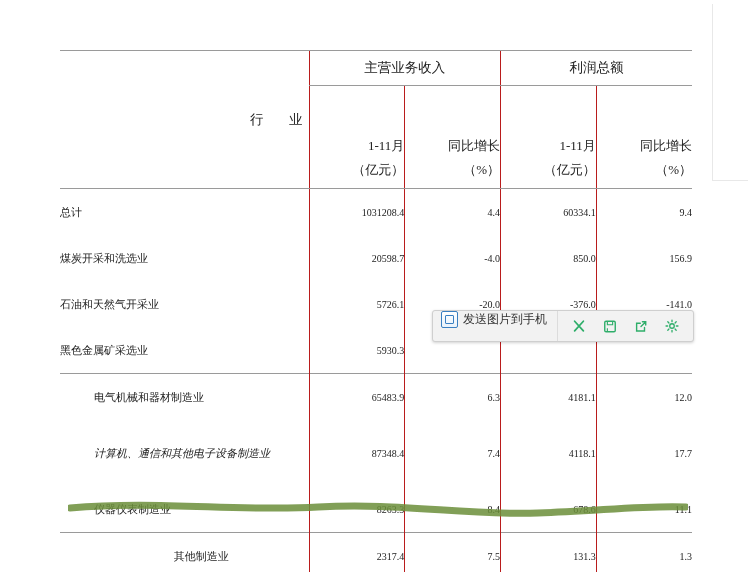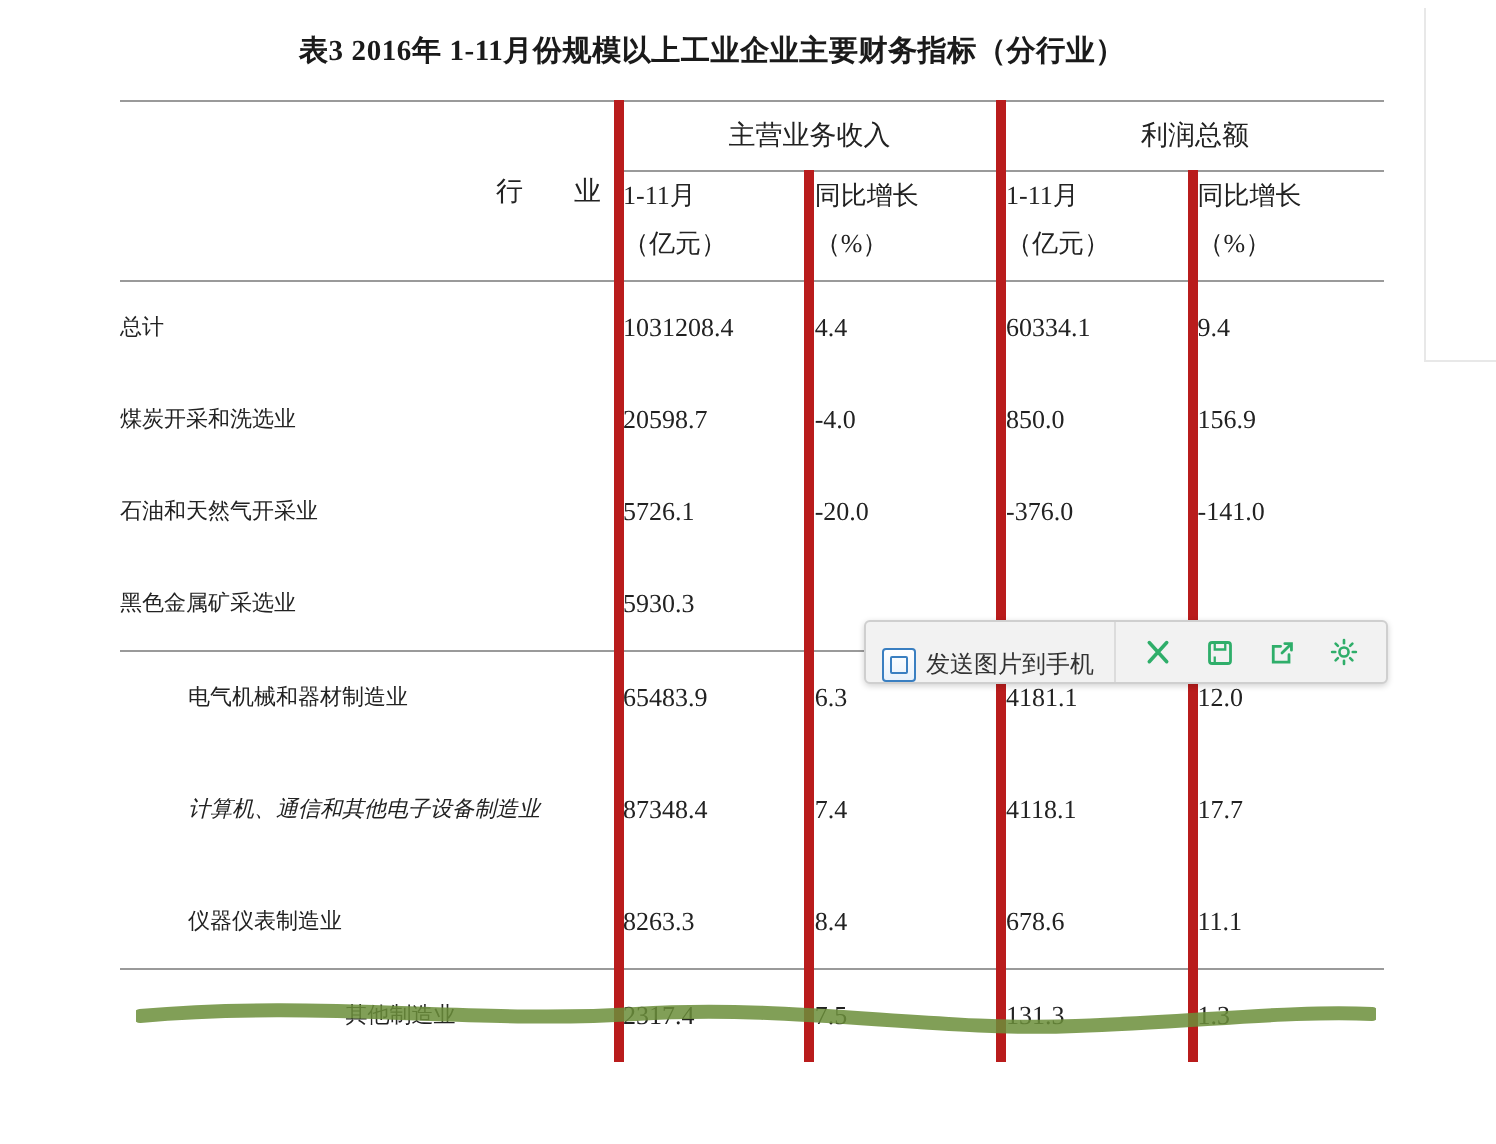--- a/index.html
+++ b/index.html
@@ -53,32 +53,33 @@
     font-size: 13px;
     color: #222222;
     font-family: "Liberation Serif", serif;
   }
   table.fin td {
     padding: 0;
     vertical-align: middle;
   }
   .bt { border-top: 1px solid #9a9a9a; }
   .bb { border-bottom: 1px solid #9a9a9a; }
-  .bl { border-left: 5px solid #b91c1c; }
+  .bl { border-left: 1px solid #b91c1c; }
 
   .hdr-group {
     text-align: center;
     font-size: 13.5px;
     height: 34px;
   }
   .hdr-sub {
-    text-align: left;
+    text-align: right;
     font-size: 13px;
     line-height: 24px;
     height: 54px;
+    margin-top: 48px;
   }
   .col-industry {
     width: 250px;
   }
   .col-num {
     width: 96px;
   }
   .industry-head {
     text-align: right;
     font-size: 13.5px;
@@ -88,22 +89,22 @@
     height: 46px;
     padding-left: 28px;
     font-size: 11px;
     line-height: 20px;
   }
   .row-label.indent2 {
     padding-left: 28px;
     padding-right: 4px;
   }
   .row-num {
-    text-align: left;
-    font-size: 13px;
+    text-align: right;
+    font-size: 10px;
     font-family: "Liberation Serif", serif;
   }
   .rule-top { border-top: 1px solid #9a9a9a; }
 
   
   .toolbar {
     position: absolute;
     left: 432px;
     top: 310px;
     width: 262px;
@@ -111,21 +112,21 @@
     background: #f2f2f2;
     border: 1px solid #cfcfcf;
     border-radius: 3px;
     box-shadow: 0 1px 3px rgba(0,0,0,0.18);
     display: flex;
     align-items: center;
     box-sizing: border-box;
   }
   .tb-send {
     display: flex;
-    align-items: flex-end;
+    align-items: flex-start;
     gap: 5px;
     padding: 0 10px 0 8px;
     height: 100%;
     font-size: 12px;
     color: #333333;
     font-family: "Liberation Sans", sans-serif;
     border-right: 1px solid #dcdcdc;
     white-space: nowrap;
   }
   .tb-send .glyph {
@@ -176,21 +177,20 @@
     pointer-events: none;
   }
 </style>
 </head>
 <body>
 
 <div class="page">
 
   <div class="right-panel"></div>
 
-  <div class="doc-title">表3  2016年 1-11月份规模以上工业企业主要财务指标（分行业）</div>
 
   <table class="fin">
     <colgroup>
       <col class="col-industry">
       <col class="col-num">
       <col class="col-num">
       <col class="col-num">
       <col class="col-num">
     </colgroup>
     <tbody>

